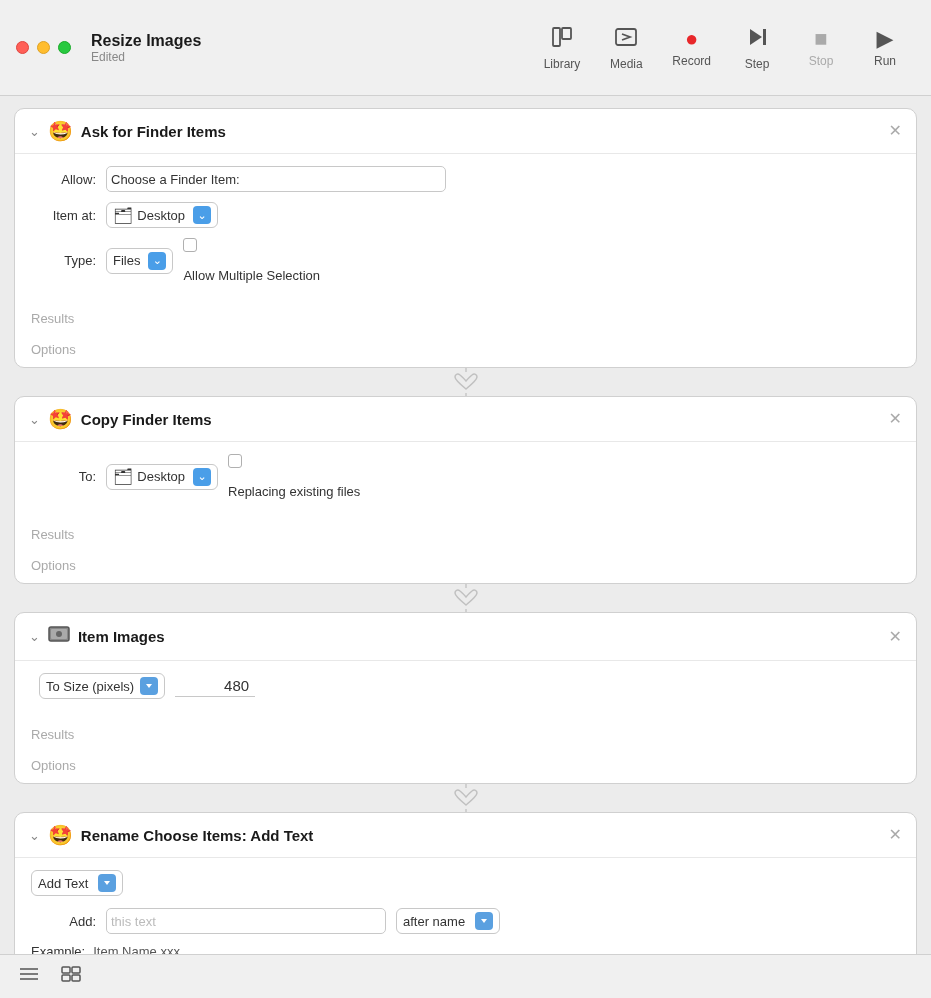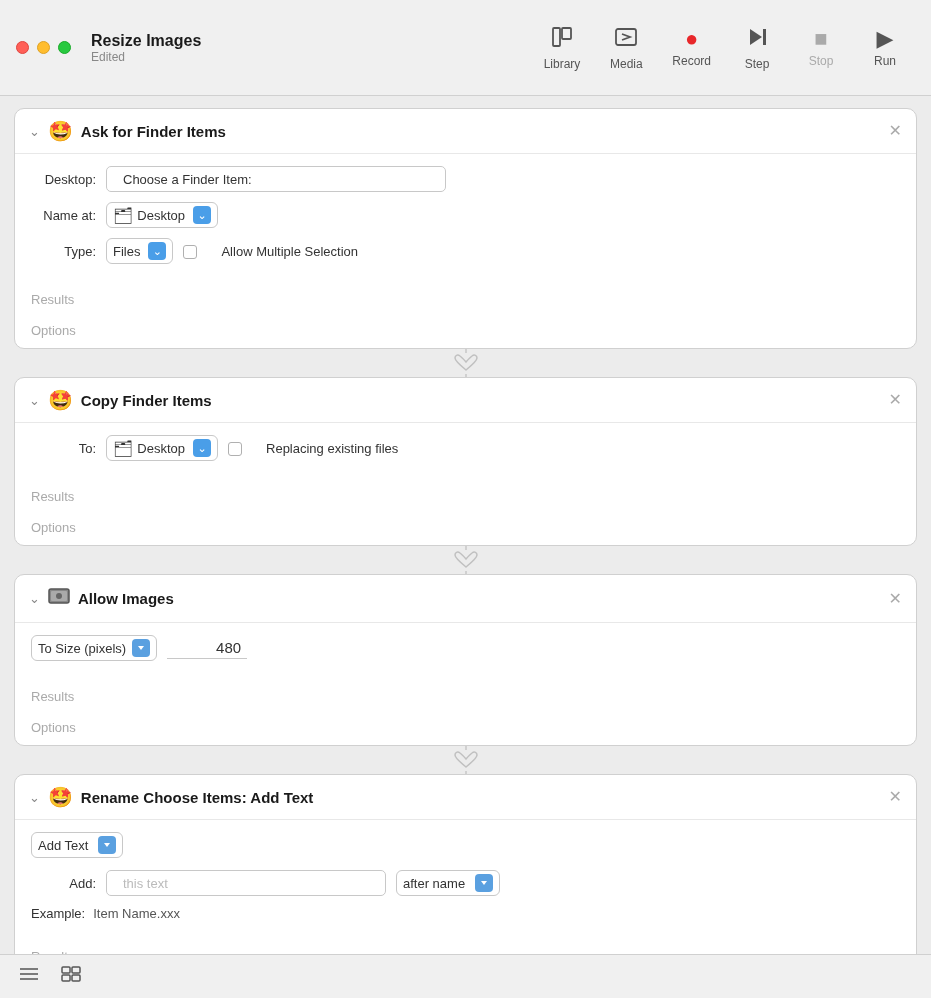--- a/index.html
+++ b/index.html
@@ -139,21 +139,21 @@
     .field-label {
       font-size: 13px;
       color: #333;
       min-width: 65px;
       text-align: right;
     }
 
     .text-input {
       border: 1px solid #c8c8c8;
       border-radius: 5px;
-      padding: 4px 16px;
+      padding: 4px 4px;
       font-size: 13px;
       color: #333;
       background: white;
       height: 26px;
       min-width: 200px;
     }
     .text-input::placeholder { color: #bbb; }
 
     .select-dropdown {
       display: flex;
@@ -202,22 +202,23 @@
       height: 18px;
       display: flex;
       align-items: center;
       justify-content: center;
       font-size: 11px;
       margin-left: 4px;
     }
 
     .checkbox-row {
       display: flex;
-      align-items: flex-end;
-      gap: 24px;
+      align-items: flex-start;
+      gap: 16px;
+      flex-direction: column;
     }
     .checkbox {
       width: 14px;
       height: 14px;
       border: 1px solid #b0b0b0;
       border-radius: 3px;
       background: white;
     }
     .checkbox-label {
       font-size: 13px;
@@ -434,26 +435,26 @@
   <div class="action-block">
     <div class="action-header">
       <span class="action-chevron">⌄</span>
       <span class="action-icon">🤩</span>
       <span class="action-title">Ask for Finder Items</span>
       <span class="action-close">✕</span>
     </div>
     <div class="action-body">
 
       <div class="field-row">
-        <span class="field-label">Desktop:</span>
+        <span class="field-label">Allow:</span>
         <input class="text-input" type="text" value="Choose a Finder Item:" style="width: 340px;">
       </div>
 
       <div class="field-row">
-        <span class="field-label">Name at:</span>
+        <span class="field-label">Item at:</span>
         <div class="select-dropdown">
           <span class="folder-icon">🗂</span>
           <span>Desktop</span>
           <div class="chevron-btn">⌄</div>
         </div>
       </div>
 
       <div class="field-row">
         <span class="field-label">Type:</span>
         <div class="select-simple">
@@ -518,26 +519,26 @@
   <div class="action-block">
     <div class="action-header">
       <span class="action-chevron">⌄</span>
       <span class="action-icon">
         <svg width="22" height="22" viewBox="0 0 22 22" fill="none">
           <rect x="1" y="4" width="20" height="14" rx="2" stroke="#555" stroke-width="1.5" fill="#888"></rect>
           <rect x="3" y="6" width="16" height="10" rx="1" fill="#aaa"></rect>
           <circle cx="11" cy="11" r="3" fill="#666"></circle>
         </svg>
       </span>
-      <span class="action-title">Allow Images</span>
+      <span class="action-title">Item Images</span>
       <span class="action-close">✕</span>
     </div>
     <div class="action-body">
       <div class="scale-row">
-        <div class="select-dropdown" style="gap:2px;">
+        <div class="select-dropdown" style="gap:2px;margin-left:8px;">
           <span>To Size (pixels)</span>
           <div class="chevron-btn" style="background:#5aa0e0;">
             <svg width="12" height="12" viewBox="0 0 12 12" fill="white">
               <polygon points="3,4 9,4 6,8"></polygon>
             </svg>
           </div>
         </div>
         <input class="pixels-input" type="text" value="480" style="">
       </div>
     </div>

